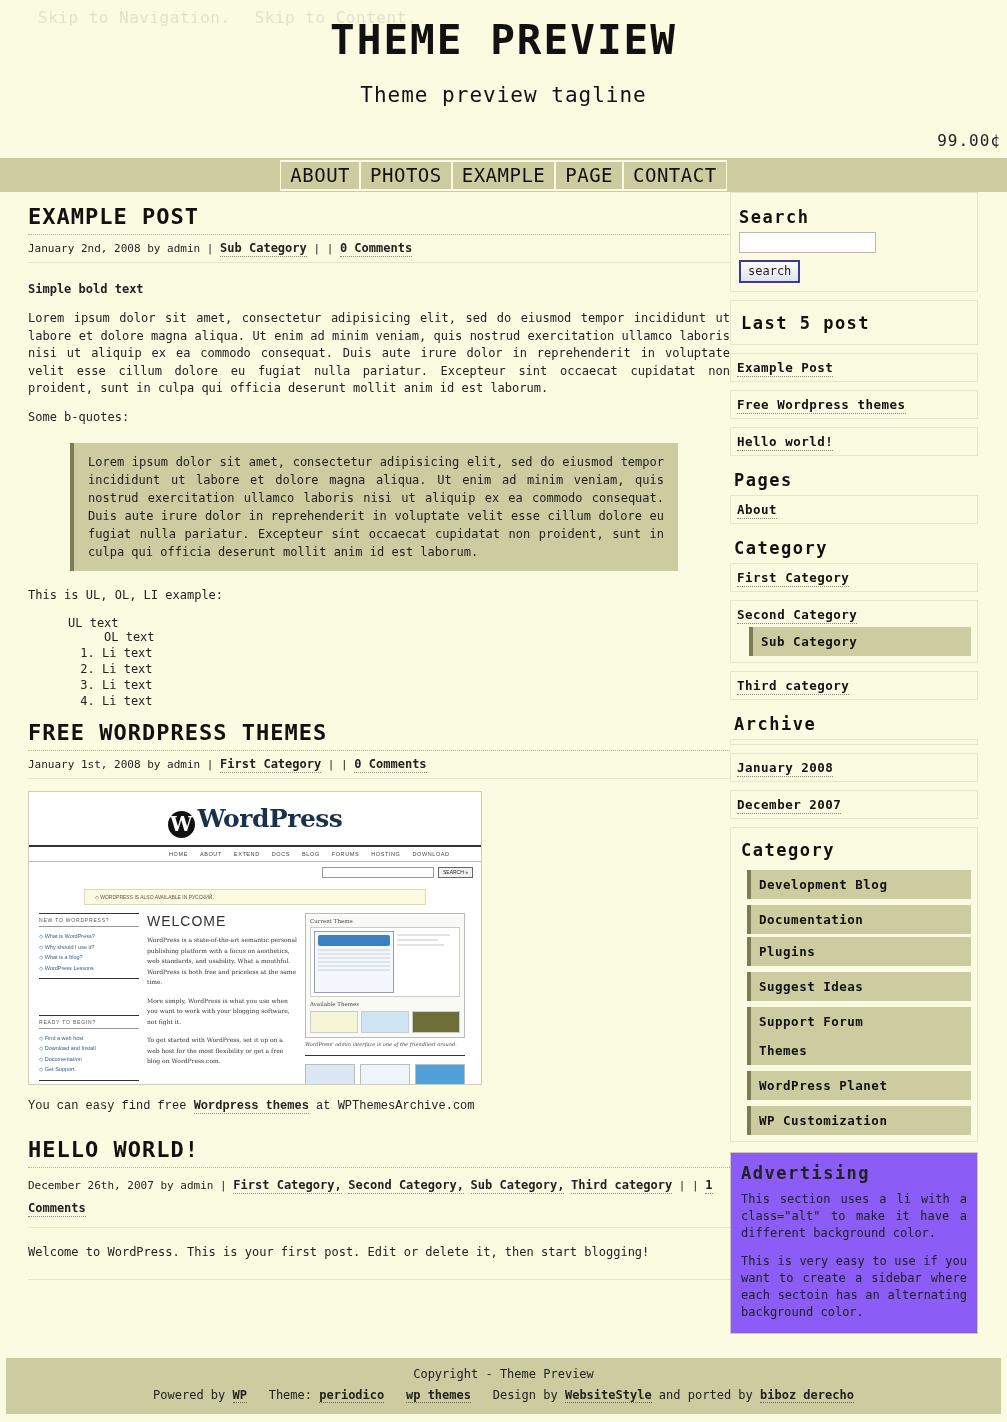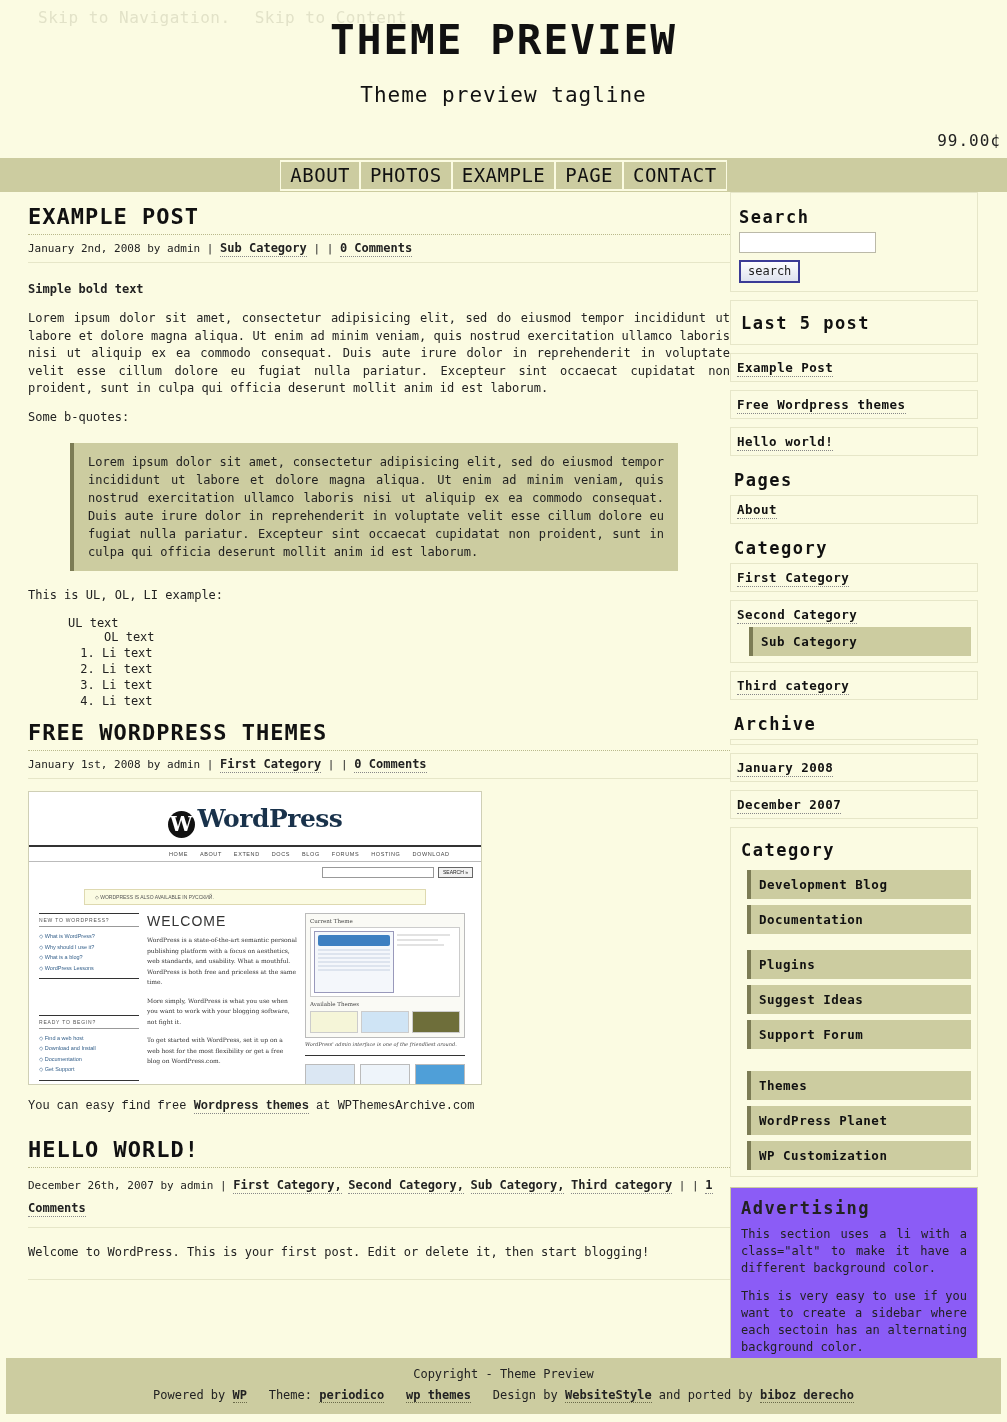--- a/index.html
+++ b/index.html
@@ -489,30 +489,30 @@
       </div>
     </div>
 
     <div class="widget">
       <div class="sb-box">
         <h3 class="widget-title">Category</h3>
         <div class="subcat-wrap" style="padding-left:10px">
           <div class="sb-alt" style="margin-bottom:6px">
             <a class="sb-link">Development Blog</a>
           </div>
-          <div class="sb-alt" style="margin-bottom:16px">
+          <div class="sb-alt" style="margin-bottom:3px">
             <a class="sb-link">Documentation</a>
           </div>
           <div class="sb-alt" style="margin-bottom:6px">
             <a class="sb-link">Plugins</a>
           </div>
           <div class="sb-alt" style="margin-bottom:6px">
             <a class="sb-link">Suggest Ideas</a>
           </div>
-          <div class="sb-alt" style="margin-bottom:22px">
+          <div class="sb-alt" style="margin-bottom:0">
             <a class="sb-link">Support Forum</a>
           </div>
           <div class="sb-alt" style="margin-bottom:6px">
             <a class="sb-link">Themes</a>
           </div>
           <div class="sb-alt" style="margin-bottom:6px">
             <a class="sb-link">WordPress Planet</a>
           </div>
           <div class="sb-alt">
             <a class="sb-link">WP Customization</a>

